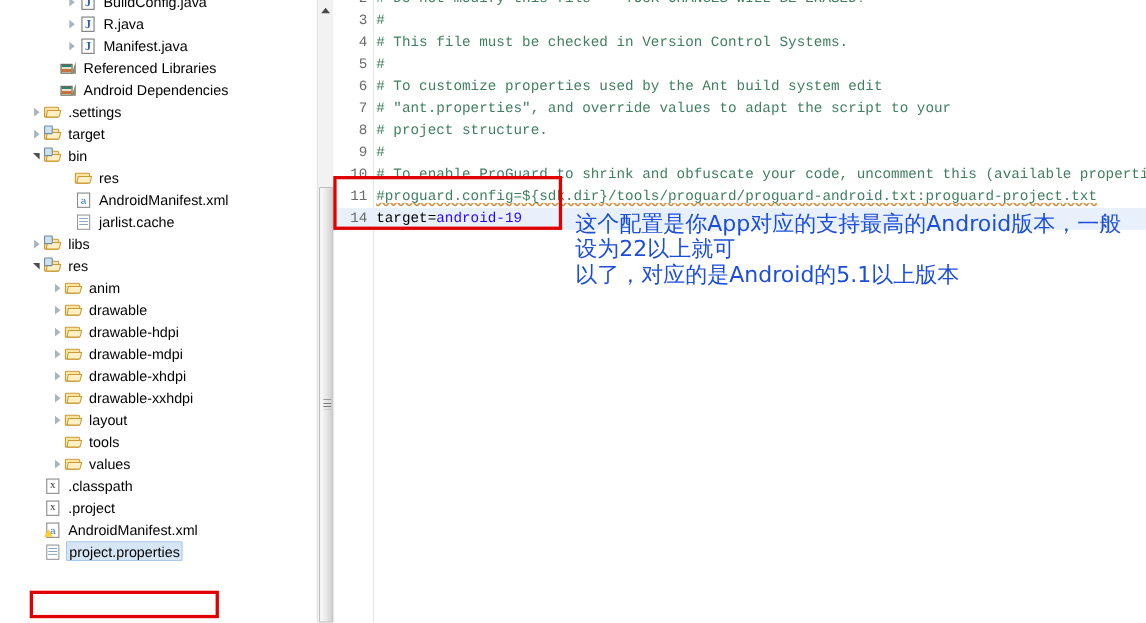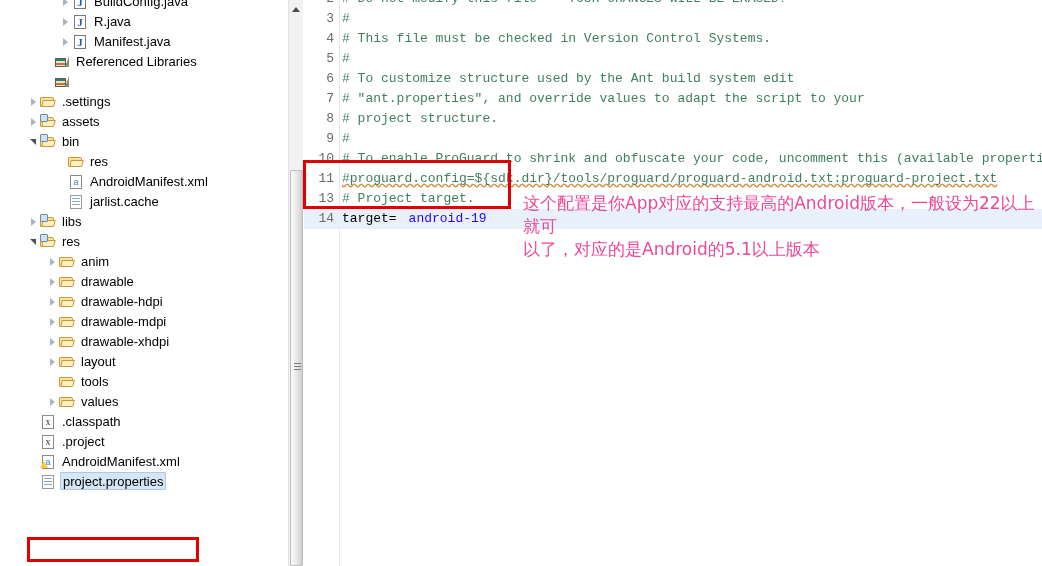--- a/index.html
+++ b/index.html
@@ -348,21 +348,21 @@
     color: #6b6b6b;
     font-family: "Liberation Mono", "DejaVu Sans Mono", monospace;
     font-size: 13px;
   }
   .src {
     display: inline-block;
     padding-left: 3px;
     color: #3f7f5f;
   }
   .src.code { color: #000000; }
-  .tok-val { color: #2a00ff; margin-left: 12px; }
+  .tok-val { color: #2a00ff; }
   .spell {
     text-decoration: underline wavy #d08a3a;
     text-decoration-skip-ink: none;
   }
 
   
   .redbox {
     position: absolute;
     border: 3px solid #e00000;
     box-sizing: border-box;
@@ -380,50 +380,51 @@
     top: 537px;
     width: 172px;
     height: 25px;
   }
   #annotation {
     position: absolute;
     left: 523px;
     top: 192px;
     width: 512px;
     z-index: 31;
-    color: #ec4899;
+    color: #1d4ed8;
     font-family: "DejaVu Sans", "Liberation Sans", sans-serif;
-    font-size: 17px;
+    font-size: 20px;
     line-height: 23px;
     white-space: pre-line;
   }
 </style>
 </head>
 <body>
 
 <div id="explorer">
   <div class="tree-rows" id="tree-rows">
       <div class="tree-row"><span style="display: inline-block; width: 49px; height: 20px; vertical-align: top;"></span><span class="tw collapsed"></span><span class="ico ico-java"></span><span class="lbl">BuildConfig.java</span></div>
       <div class="tree-row"><span style="display: inline-block; width: 49px; height: 20px; vertical-align: top;"></span><span class="tw collapsed"></span><span class="ico ico-java"></span><span class="lbl">R.java</span></div>
       <div class="tree-row"><span style="display: inline-block; width: 49px; height: 20px; vertical-align: top;"></span><span class="tw collapsed"></span><span class="ico ico-java"></span><span class="lbl">Manifest.java</span></div>
       <div class="tree-row"><span style="display: inline-block; width: 31px; height: 20px; vertical-align: top;"></span><span class="tw"></span><span class="ico ico-lib"></span><span class="lbl">Referenced Libraries</span></div>
-      <div class="tree-row"><span style="display: inline-block; width: 31px; height: 20px; vertical-align: top;"></span><span class="tw"></span><span class="ico ico-lib"></span></div>
+      <div class="tree-row"><span style="display: inline-block; width: 31px; height: 20px; vertical-align: top;"></span><span class="tw"></span><span class="ico ico-lib"></span><span class="lbl">Android Dependencies</span></div>
       <div class="tree-row"><span style="display: inline-block; width: 17px; height: 20px; vertical-align: top;"></span><span class="tw collapsed"></span><span class="ico ico-folder"></span><span class="lbl">.settings</span></div>
-      <div class="tree-row"><span style="display: inline-block; width: 17px; height: 20px; vertical-align: top;"></span><span class="tw collapsed"></span><span class="ico ico-folder ico-srcfolder"><span class="badge"></span></span><span class="lbl">assets</span></div>
+      <div class="tree-row"><span style="display: inline-block; width: 17px; height: 20px; vertical-align: top;"></span><span class="tw collapsed"></span><span class="ico ico-folder ico-srcfolder"><span class="badge"></span></span><span class="lbl">target</span></div>
       <div class="tree-row"><span style="display: inline-block; width: 17px; height: 20px; vertical-align: top;"></span><span class="tw expanded"></span><span class="ico ico-folder ico-srcfolder"><span class="badge"></span></span><span class="lbl">bin</span></div>
       <div class="tree-row"><span style="display: inline-block; width: 45px; height: 20px; vertical-align: top;"></span><span class="tw"></span><span class="ico ico-folder"></span><span class="lbl">res</span></div>
       <div class="tree-row"><span style="display: inline-block; width: 45px; height: 20px; vertical-align: top;"></span><span class="tw"></span><span class="ico ico-xml"></span><span class="lbl">AndroidManifest.xml</span></div>
       <div class="tree-row"><span style="display: inline-block; width: 45px; height: 20px; vertical-align: top;"></span><span class="tw"></span><span class="ico ico-file"></span><span class="lbl">jarlist.cache</span></div>
       <div class="tree-row"><span style="display: inline-block; width: 17px; height: 20px; vertical-align: top;"></span><span class="tw collapsed"></span><span class="ico ico-folder ico-srcfolder"><span class="badge"></span></span><span class="lbl">libs</span></div>
       <div class="tree-row"><span style="display: inline-block; width: 17px; height: 20px; vertical-align: top;"></span><span class="tw expanded"></span><span class="ico ico-folder ico-srcfolder"><span class="badge"></span></span><span class="lbl">res</span></div>
       <div class="tree-row"><span style="display: inline-block; width: 36px; height: 20px; vertical-align: top;"></span><span class="tw collapsed"></span><span class="ico ico-folder"></span><span class="lbl">anim</span></div>
       <div class="tree-row"><span style="display: inline-block; width: 36px; height: 20px; vertical-align: top;"></span><span class="tw collapsed"></span><span class="ico ico-folder"></span><span class="lbl">drawable</span></div>
       <div class="tree-row"><span style="display: inline-block; width: 36px; height: 20px; vertical-align: top;"></span><span class="tw collapsed"></span><span class="ico ico-folder"></span><span class="lbl">drawable-hdpi</span></div>
       <div class="tree-row"><span style="display: inline-block; width: 36px; height: 20px; vertical-align: top;"></span><span class="tw collapsed"></span><span class="ico ico-folder"></span><span class="lbl">drawable-mdpi</span></div>
       <div class="tree-row"><span style="display: inline-block; width: 36px; height: 20px; vertical-align: top;"></span><span class="tw collapsed"></span><span class="ico ico-folder"></span><span class="lbl">drawable-xhdpi</span></div>
+      <div class="tree-row"><span style="display: inline-block; width: 36px; height: 20px; vertical-align: top;"></span><span class="tw collapsed"></span><span class="ico ico-folder"></span><span class="lbl">drawable-xxhdpi</span></div>
       <div class="tree-row"><span style="display: inline-block; width: 36px; height: 20px; vertical-align: top;"></span><span class="tw collapsed"></span><span class="ico ico-folder"></span><span class="lbl">layout</span></div>
       <div class="tree-row"><span style="display: inline-block; width: 36px; height: 20px; vertical-align: top;"></span><span class="tw"></span><span class="ico ico-folder"></span><span class="lbl">tools</span></div>
       <div class="tree-row"><span style="display: inline-block; width: 36px; height: 20px; vertical-align: top;"></span><span class="tw collapsed"></span><span class="ico ico-folder"></span><span class="lbl">values</span></div>
       <div class="tree-row"><span style="display: inline-block; width: 17px; height: 20px; vertical-align: top;"></span><span class="tw"></span><span class="ico ico-x"></span><span class="lbl">.classpath</span></div>
       <div class="tree-row"><span style="display: inline-block; width: 17px; height: 20px; vertical-align: top;"></span><span class="tw"></span><span class="ico ico-x"></span><span class="lbl">.project</span></div>
       <div class="tree-row"><span style="display: inline-block; width: 17px; height: 20px; vertical-align: top;"></span><span class="tw"></span><span class="ico ico-xml"><span class="warn"></span></span><span class="lbl">AndroidManifest.xml</span></div>
       <div class="tree-row selected"><span style="display: inline-block; width: 17px; height: 20px; vertical-align: top;"></span><span class="tw"></span><span class="ico ico-file"></span><span class="lbl">project.properties</span></div>
     </div>
 </div>
 
@@ -435,27 +436,26 @@
 </div>
 
 <div id="editor-left-border"></div>
 <div id="editor">
   <div id="gutter"></div>
   <div class="code-lines" id="code-lines">
       <div class="code-line"><span class="ln">2</span><span class="src"># Do not modify this file -- YOUR CHANGES WILL BE ERASED!</span></div>
       <div class="code-line"><span class="ln">3</span><span class="src">#</span></div>
       <div class="code-line"><span class="ln">4</span><span class="src"># This file must be checked in Version Control Systems.</span></div>
       <div class="code-line"><span class="ln">5</span><span class="src">#</span></div>
-      <div class="code-line"><span class="ln">6</span><span class="src"># To customize structure used by the Ant build system edit</span></div>
+      <div class="code-line"><span class="ln">6</span><span class="src"># To customize properties used by the Ant build system edit</span></div>
       <div class="code-line"><span class="ln">7</span><span class="src"># "ant.properties", and override values to adapt the script to your</span></div>
       <div class="code-line"><span class="ln">8</span><span class="src"># project structure.</span></div>
       <div class="code-line"><span class="ln">9</span><span class="src">#</span></div>
       <div class="code-line"><span class="ln">10</span><span class="src"># To enable ProGuard to shrink and obfuscate your code, uncomment this (available properties: sdk.dir</span></div>
       <div class="code-line"><span class="ln">11</span><span class="src spell">#proguard.config=${sdk.dir}/tools/proguard/proguard-android.txt:proguard-project.txt</span></div>
-      <div class="code-line"><span class="ln">13</span><span class="src"># Project target.</span></div>
       <div class="code-line current"><span class="ln">14</span><span class="src code">target=</span><span class="tok-val">android-19</span></div>
     </div>
 </div>
 
 <div class="redbox" id="redbox-target"></div>
 <div class="redbox" id="redbox-file"></div>
 <div id="annotation">这个配置是你App对应的支持最高的Android版本，一般设为22以上就可
 以了，对应的是Android的5.1以上版本</div>
 
 </body></html>

